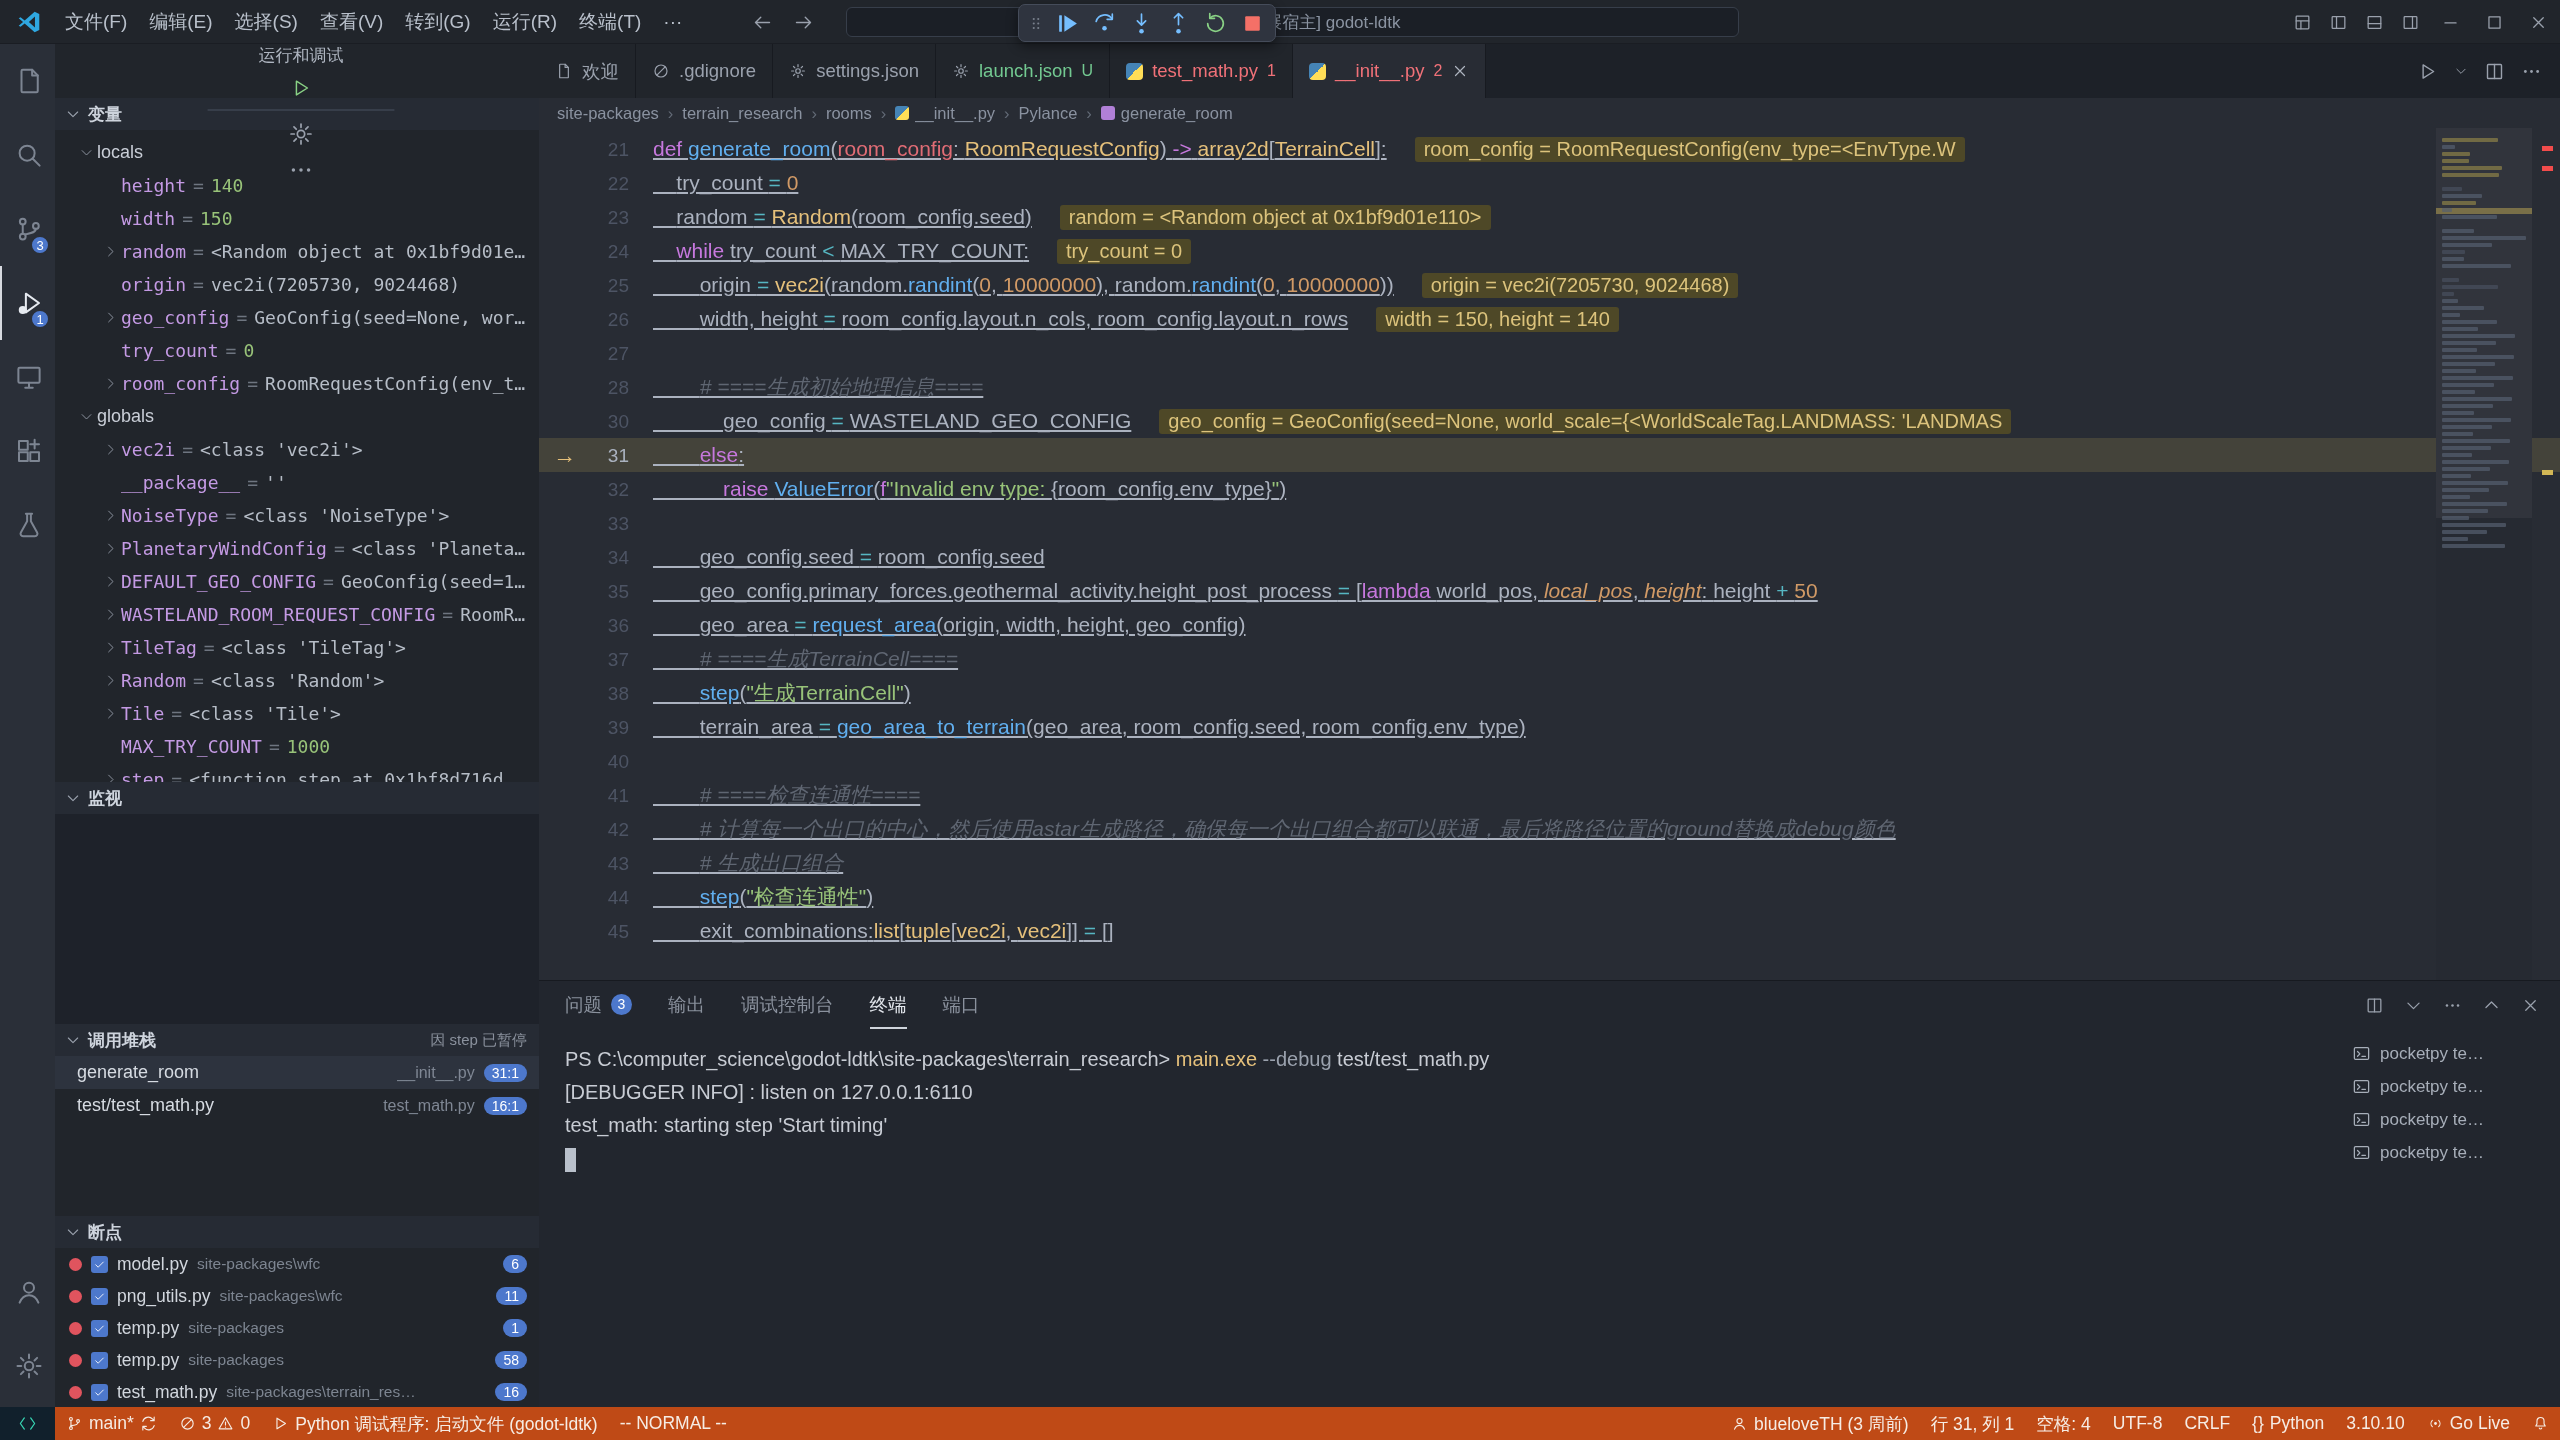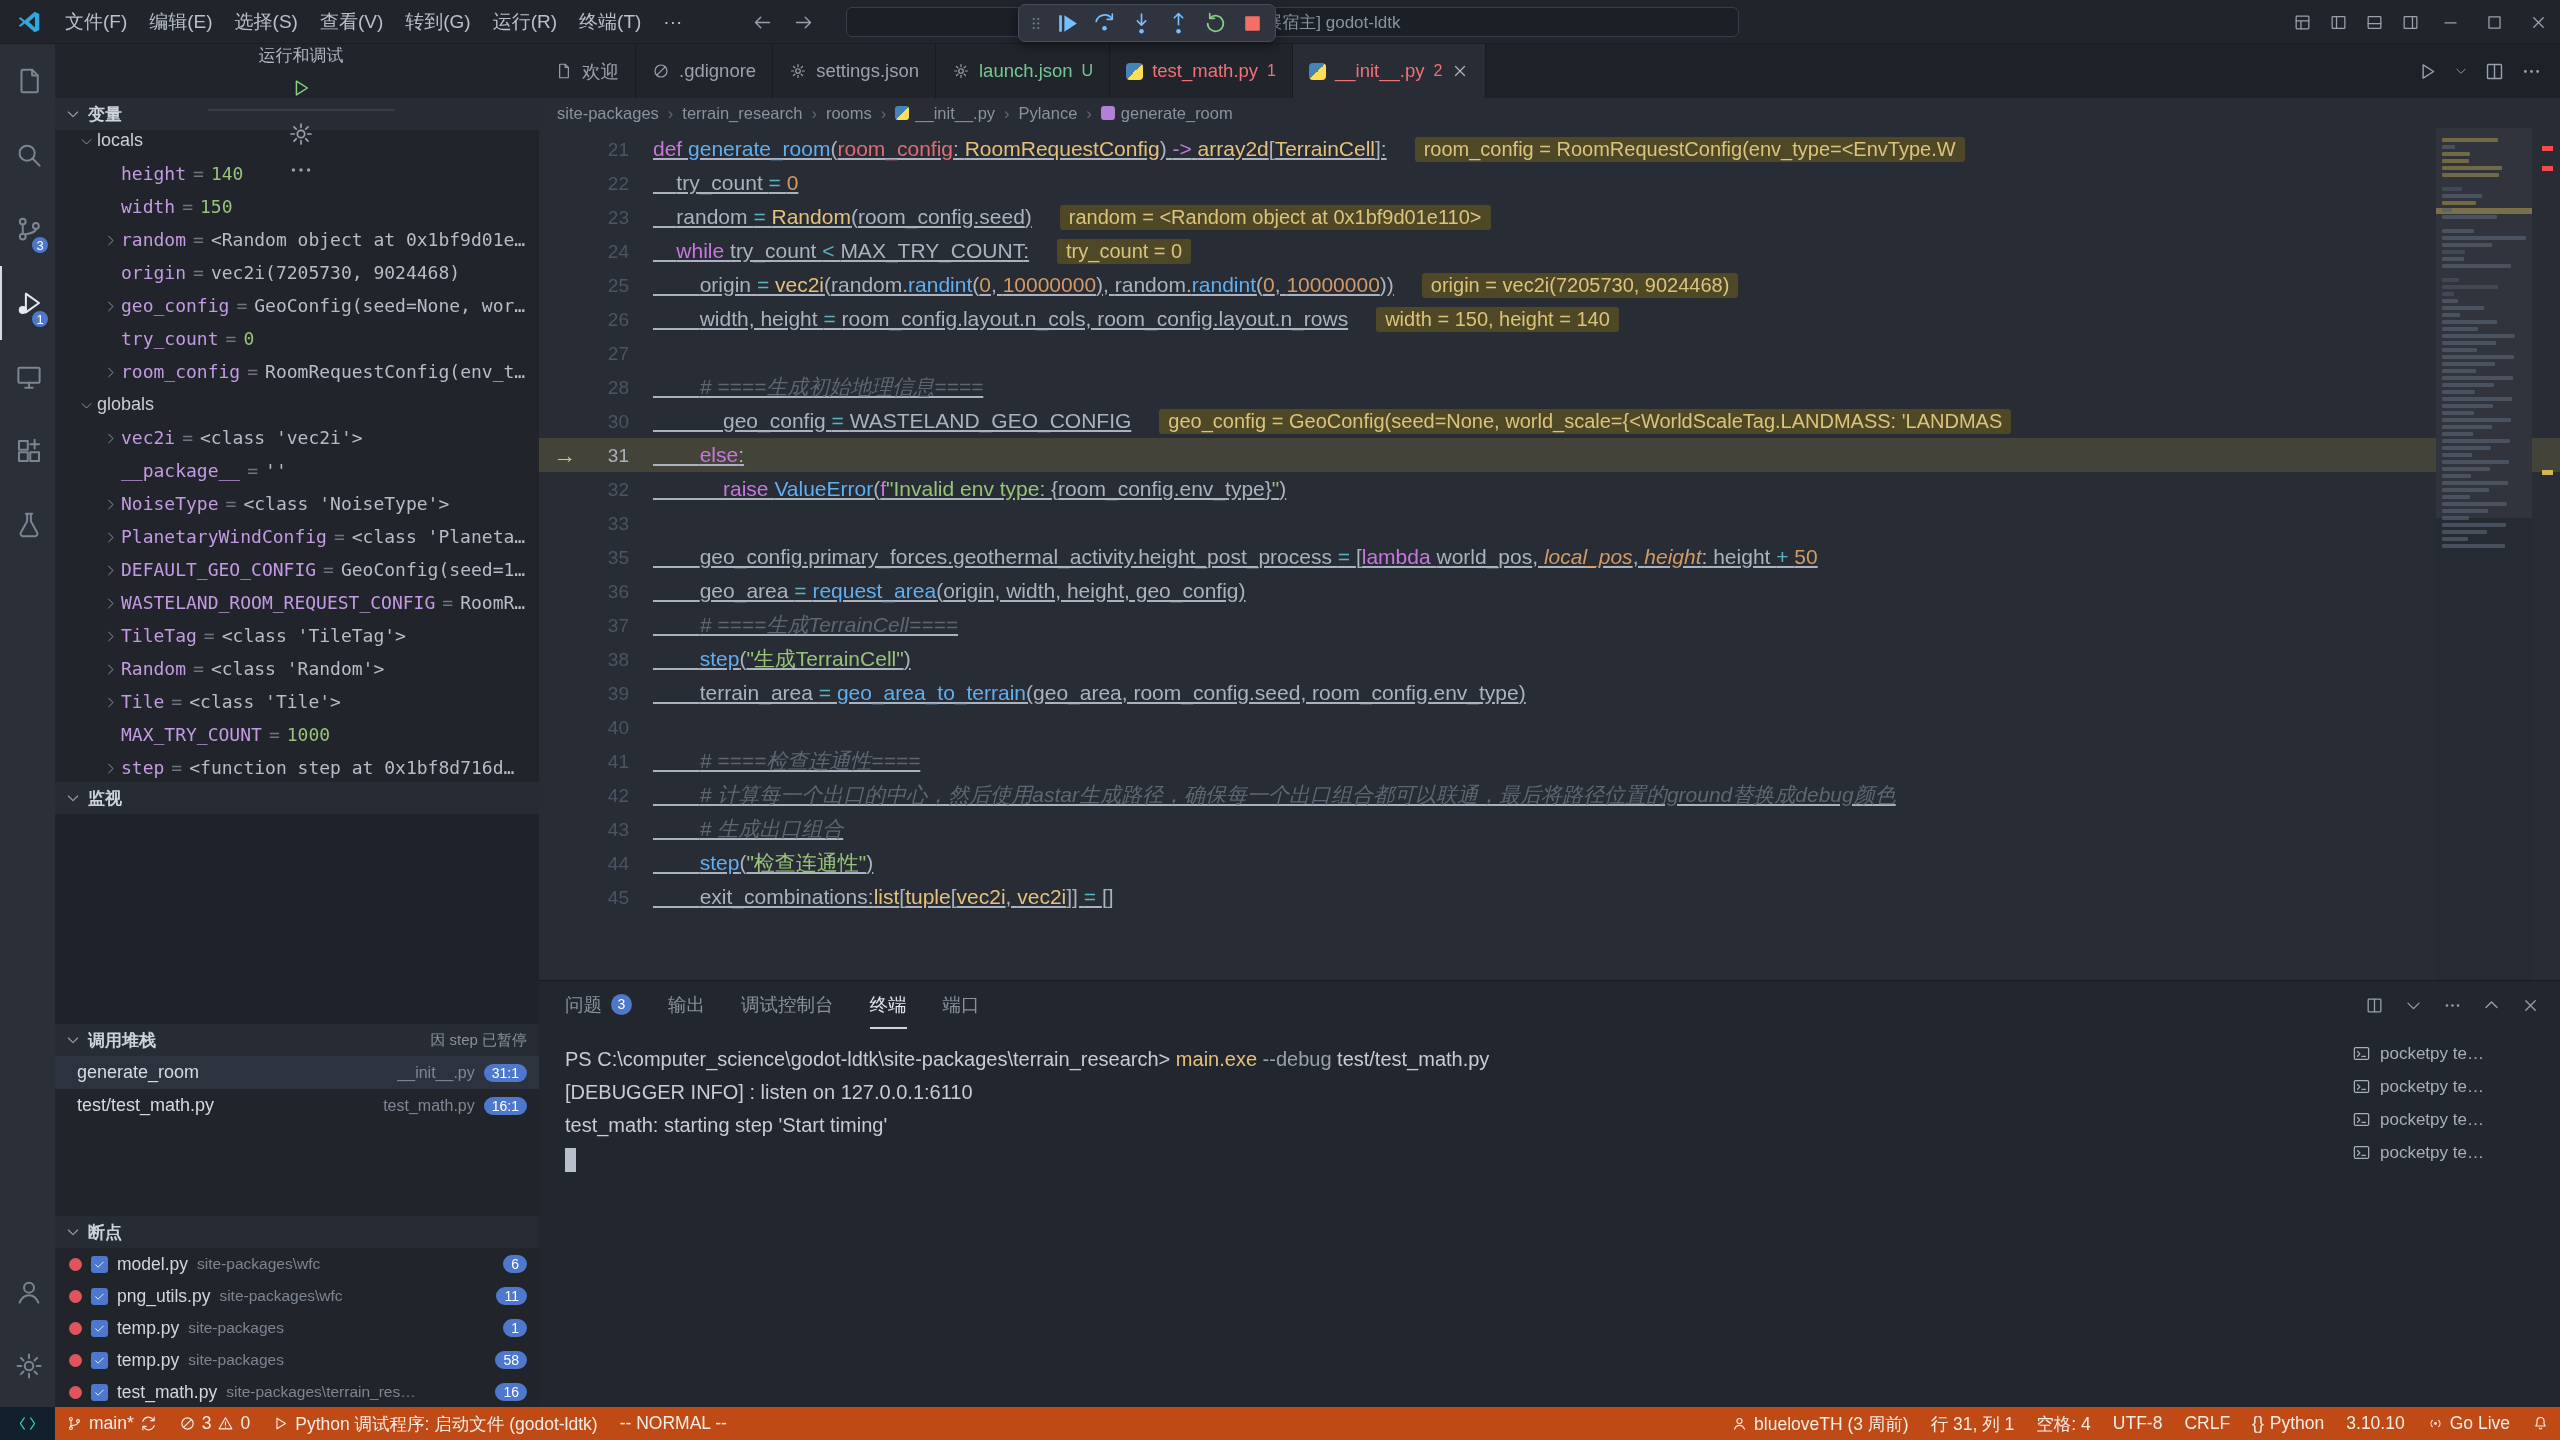--- a/index.html
+++ b/index.html
@@ -43,21 +43,21 @@
   .sb-header{height:54px;display:flex;align-items:center;gap:10px;padding:0 10px 0 18px;flex-direction:column;}
   .sb-title{font-size:17px;color:#aeb5c0;white-space:nowrap;}
   .sb-play{width:22px;height:22px;color:#89d185;}
   .launch-select{display:flex;align-items:center;gap:6px;height:33px;max-width:228px;background:#1b1f26;border:1px solid #373e4a;border-radius:5px;padding:0 8px 0 10px;color:#c6ccd6;font-size:16.5px;overflow:hidden;white-space:nowrap;}
   .launch-select .ico{width:14px;height:14px;color:#9aa1ad;flex:none;}
   .sb-act{width:26px;height:26px;color:#9aa1ad;}
   .section-h{height:32px;display:flex;align-items:center;gap:7px;padding:0 12px 0 10px;background:#262b34;color:#ced4dd;font-size:17px;font-weight:700;}
   .section-h .ico{width:16px;height:16px;color:#9aa1ad;}
   .cs-note{margin-left:auto;font-weight:400;font-size:15px;color:#8a919d;}
   .var-list{height:652px;overflow:hidden;}
-  .var-row{height:33px;display:flex;align-items:flex-start;padding-left:20px;white-space:nowrap;overflow:hidden;}
+  .var-row{height:33px;display:flex;align-items:flex-end;padding-left:20px;white-space:nowrap;overflow:hidden;}
   .var-row .tw{width:22px;height:22px;flex:none;color:#8a919d;display:flex;align-items:center;justify-content:center;}
   .var-row .tw svg{width:15px;height:15px;}
   .var-row.item{padding-left:44px;}
   .var-scope{color:#c9ced7;font-size:18px;}
   .mono, .var-name,.var-eq,.var-val{font-family:"DejaVu Sans Mono",monospace;font-size:18px;}
   .var-name{color:#c49ae4;}
   .var-eq{color:#6e7580;margin:0 7px;}
   .var-val{color:#b6bdc7;}
   .var-val.numv{color:#98c379;}
   .watch-empty{height:210px;background:#1e222a;}
@@ -828,20 +828,24 @@
           <span class="gutter"><span class="exec-arrow">→</span><span>31</span></span>
           <span class="ltext"><span>        </span><span class="tk-k">else</span><span class="tk-p">:</span></span>
         </div>
         <div class="code-line">
           <span class="gutter"><span>32</span></span>
           <span class="ltext"><span>            </span><span class="tk-k">raise </span><span class="tk-f">ValueError</span><span class="tk-p">(</span><span class="tk-k">f</span><span class="tk-s">"Invalid env type: </span><span class="tk-p">{</span><span class="tk-v">room_config.env_type</span><span class="tk-p">}</span><span class="tk-s">"</span><span class="tk-p">)</span></span>
         </div>
         <div class="code-line">
           <span class="gutter"><span>33</span></span>
           <span class="ltext"><span></span></span>
+        </div>
+        <div class="code-line">
+          <span class="gutter"><span>34</span></span>
+          <span class="ltext"><span>        </span><span class="tk-v">geo_config.seed </span><span class="tk-o">= </span><span class="tk-v">room_config.seed</span></span>
         </div>
         <div class="code-line">
           <span class="gutter"><span>35</span></span>
           <span class="ltext"><span>        </span><span class="tk-v">geo_config.primary_forces.geothermal_activity.height_post_process </span><span class="tk-o">= </span><span class="tk-p">[</span><span class="tk-k">lambda </span><span class="tk-v">world_pos</span><span class="tk-p">, </span><span class="tk-a">local_pos</span><span class="tk-p">, </span><span class="tk-a">height</span><span class="tk-p">: </span><span class="tk-v">height </span><span class="tk-o">+ </span><span class="tk-n">50</span></span>
         </div>
         <div class="code-line">
           <span class="gutter"><span>36</span></span>
           <span class="ltext"><span>        </span><span class="tk-v">geo_area </span><span class="tk-o">= </span><span class="tk-f">request_area</span><span class="tk-p">(</span><span class="tk-v">origin, width, height, geo_config</span><span class="tk-p">)</span></span>
         </div>
         <div class="code-line">

